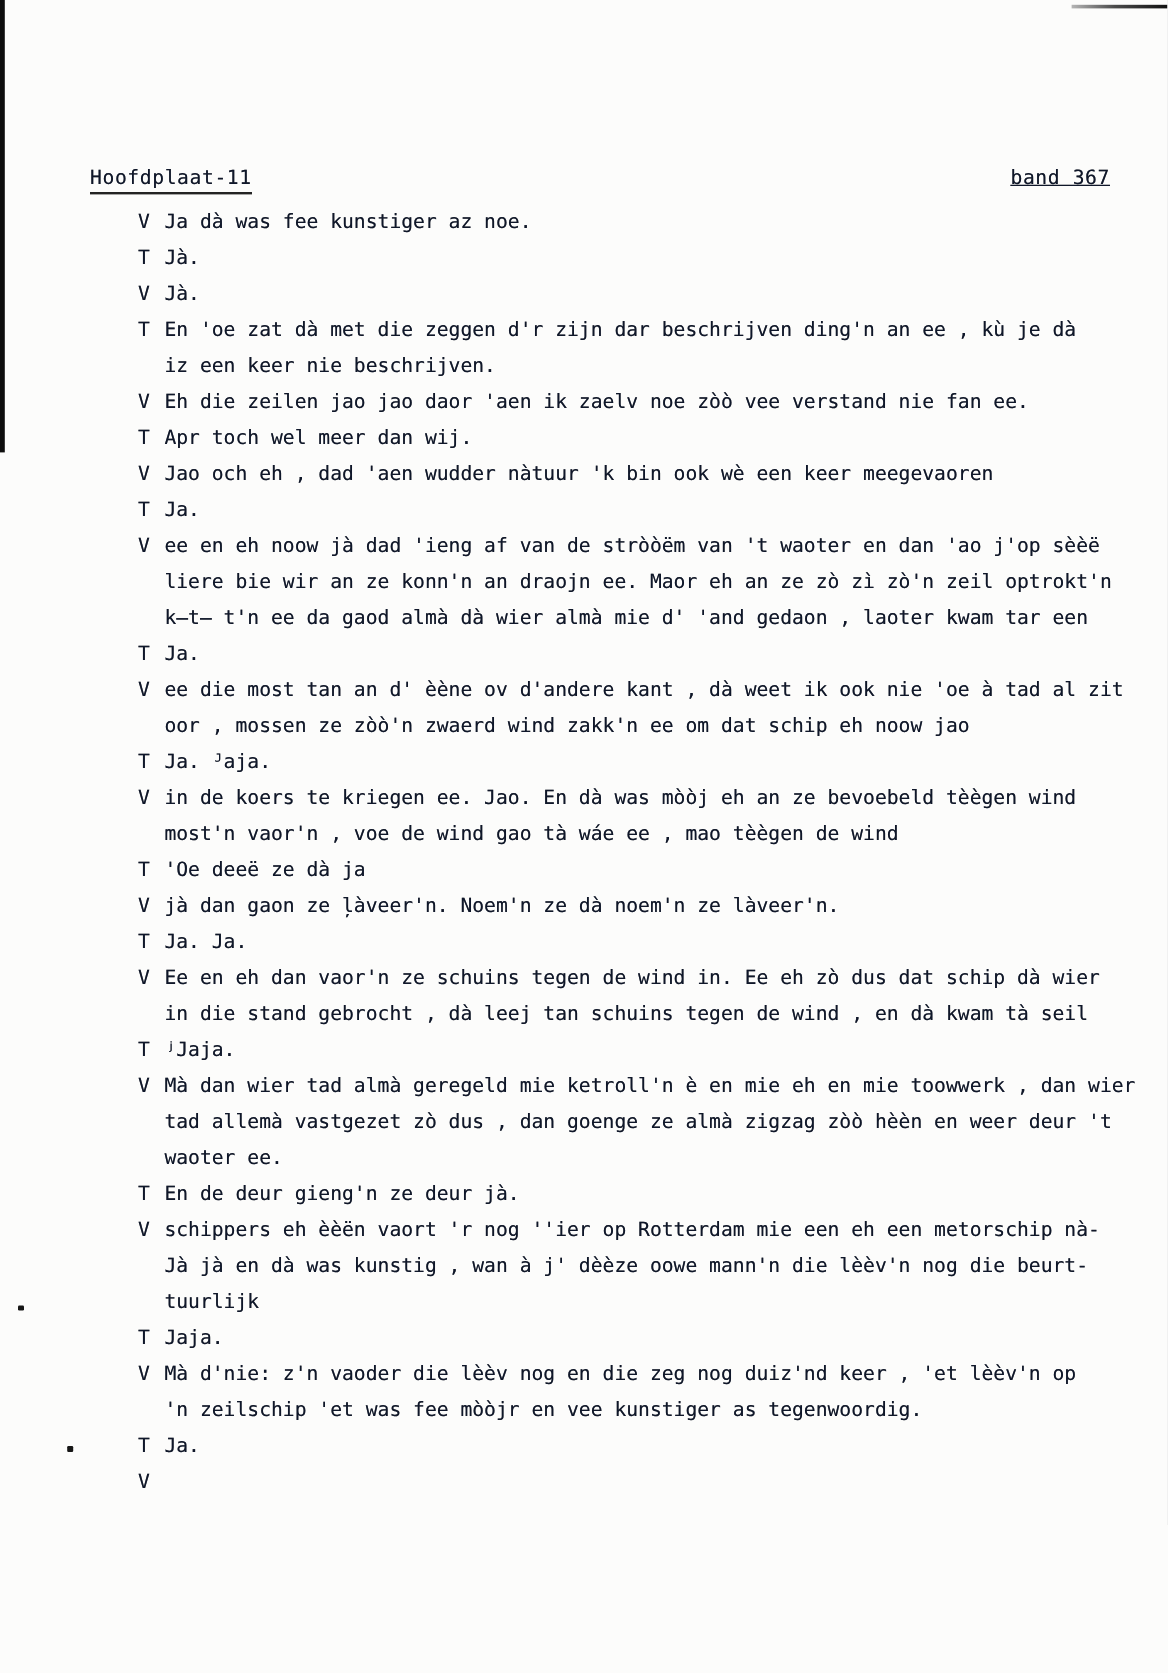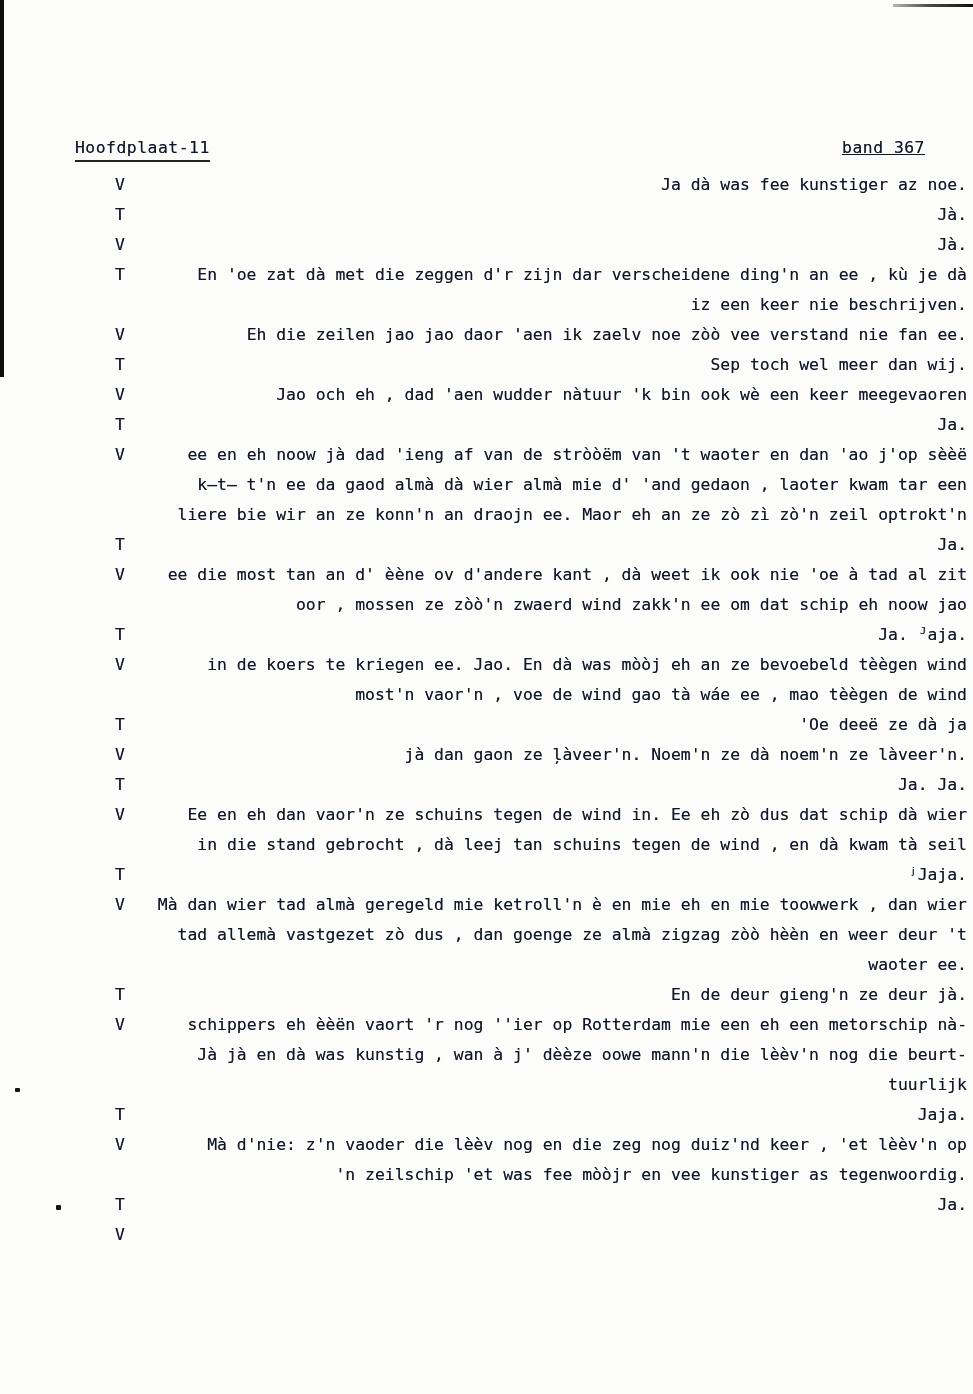--- a/index.html
+++ b/index.html
@@ -50,21 +50,20 @@
   .speaker {
     width:22px; flex:0 0 22px;
     height:30px; line-height:30px;
   }
   .utterance { flex:1; min-width:0; }
   .line {
     height:30px; line-height:30px;
     min-height:30px;
     white-space:pre;
     overflow:visible;
-    text-align:right;
   }
 </style>
 </head>
 <body>
 
 <div class="page">
 
   <div class="edge-bar-left"></div>
   <div class="edge-line-topright"></div>
   <div class="speck speck-1"></div>
@@ -90,54 +89,54 @@
       </div>
       <div class="transcript-row">
         <div class="speaker">V</div>
         <div class="utterance">
           <div class="line">Jà.</div>
         </div>
       </div>
       <div class="transcript-row">
         <div class="speaker">T</div>
         <div class="utterance">
-          <div class="line">En 'oe zat dà met die zeggen d'r zijn dar verscheidene ding'n an ee , kù je dà</div>
+          <div class="line">En 'oe zat dà met die zeggen d'r zijn dar beschrijven ding'n an ee , kù je dà</div>
           <div class="line">iz een keer nie beschrijven.</div>
         </div>
       </div>
       <div class="transcript-row">
         <div class="speaker">V</div>
         <div class="utterance">
           <div class="line">Eh die zeilen jao jao daor 'aen ik zaelv noe zòò vee verstand nie fan ee.</div>
         </div>
       </div>
       <div class="transcript-row">
         <div class="speaker">T</div>
         <div class="utterance">
-          <div class="line">Sep toch wel meer dan wij.</div>
+          <div class="line">Apr toch wel meer dan wij.</div>
         </div>
       </div>
       <div class="transcript-row">
         <div class="speaker">V</div>
         <div class="utterance">
           <div class="line">Jao och eh , dad 'aen wudder nàtuur 'k bin ook wè een keer meegevaoren</div>
         </div>
       </div>
       <div class="transcript-row">
         <div class="speaker">T</div>
         <div class="utterance">
           <div class="line">Ja.</div>
         </div>
       </div>
       <div class="transcript-row">
         <div class="speaker">V</div>
         <div class="utterance">
           <div class="line">ee en eh noow jà dad 'ieng af van de stròòëm van 't waoter en dan 'ao j'op sèèë</div>
+          <div class="line">liere bie wir an ze konn'n an draojn ee. Maor eh an ze zò zì zò'n zeil optrokt'n</div>
           <div class="line">k̶t̶ t'n ee da gaod almà dà wier almà mie d' 'and gedaon , laoter kwam tar een</div>
-          <div class="line">liere bie wir an ze konn'n an draojn ee. Maor eh an ze zò zì zò'n zeil optrokt'n</div>
         </div>
       </div>
       <div class="transcript-row">
         <div class="speaker">T</div>
         <div class="utterance">
           <div class="line">Ja.</div>
         </div>
       </div>
       <div class="transcript-row">
         <div class="speaker">V</div>

